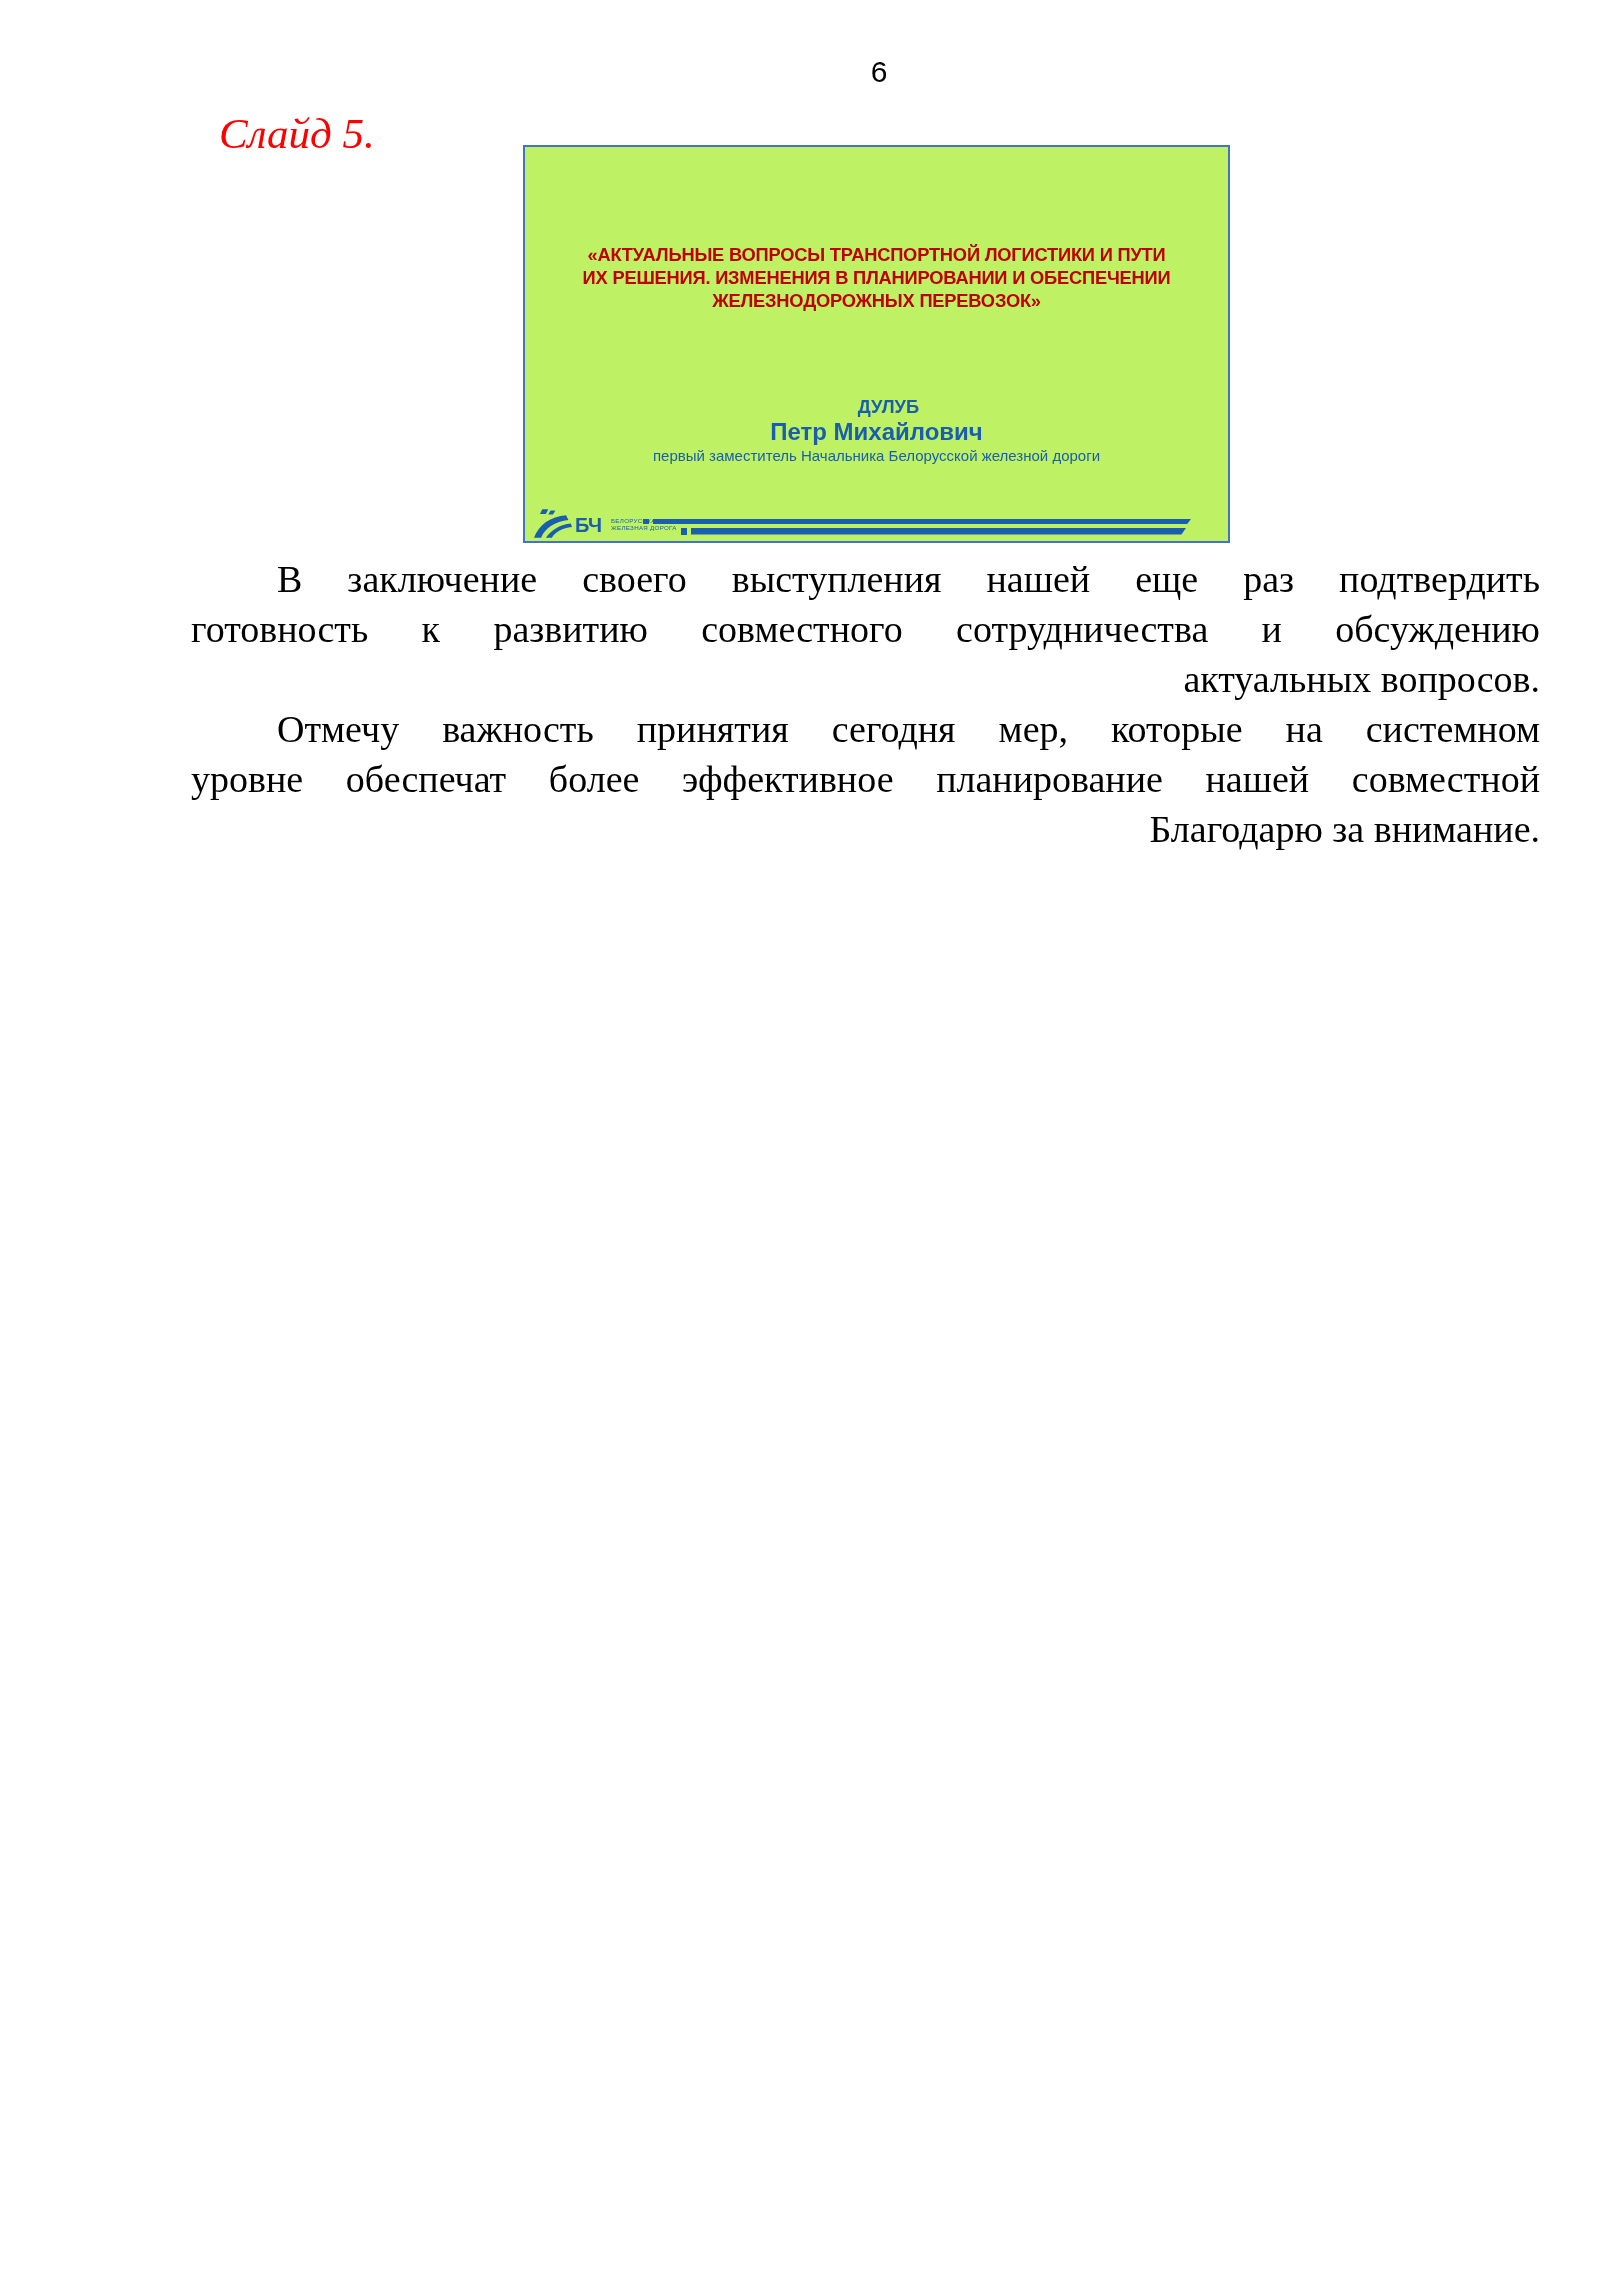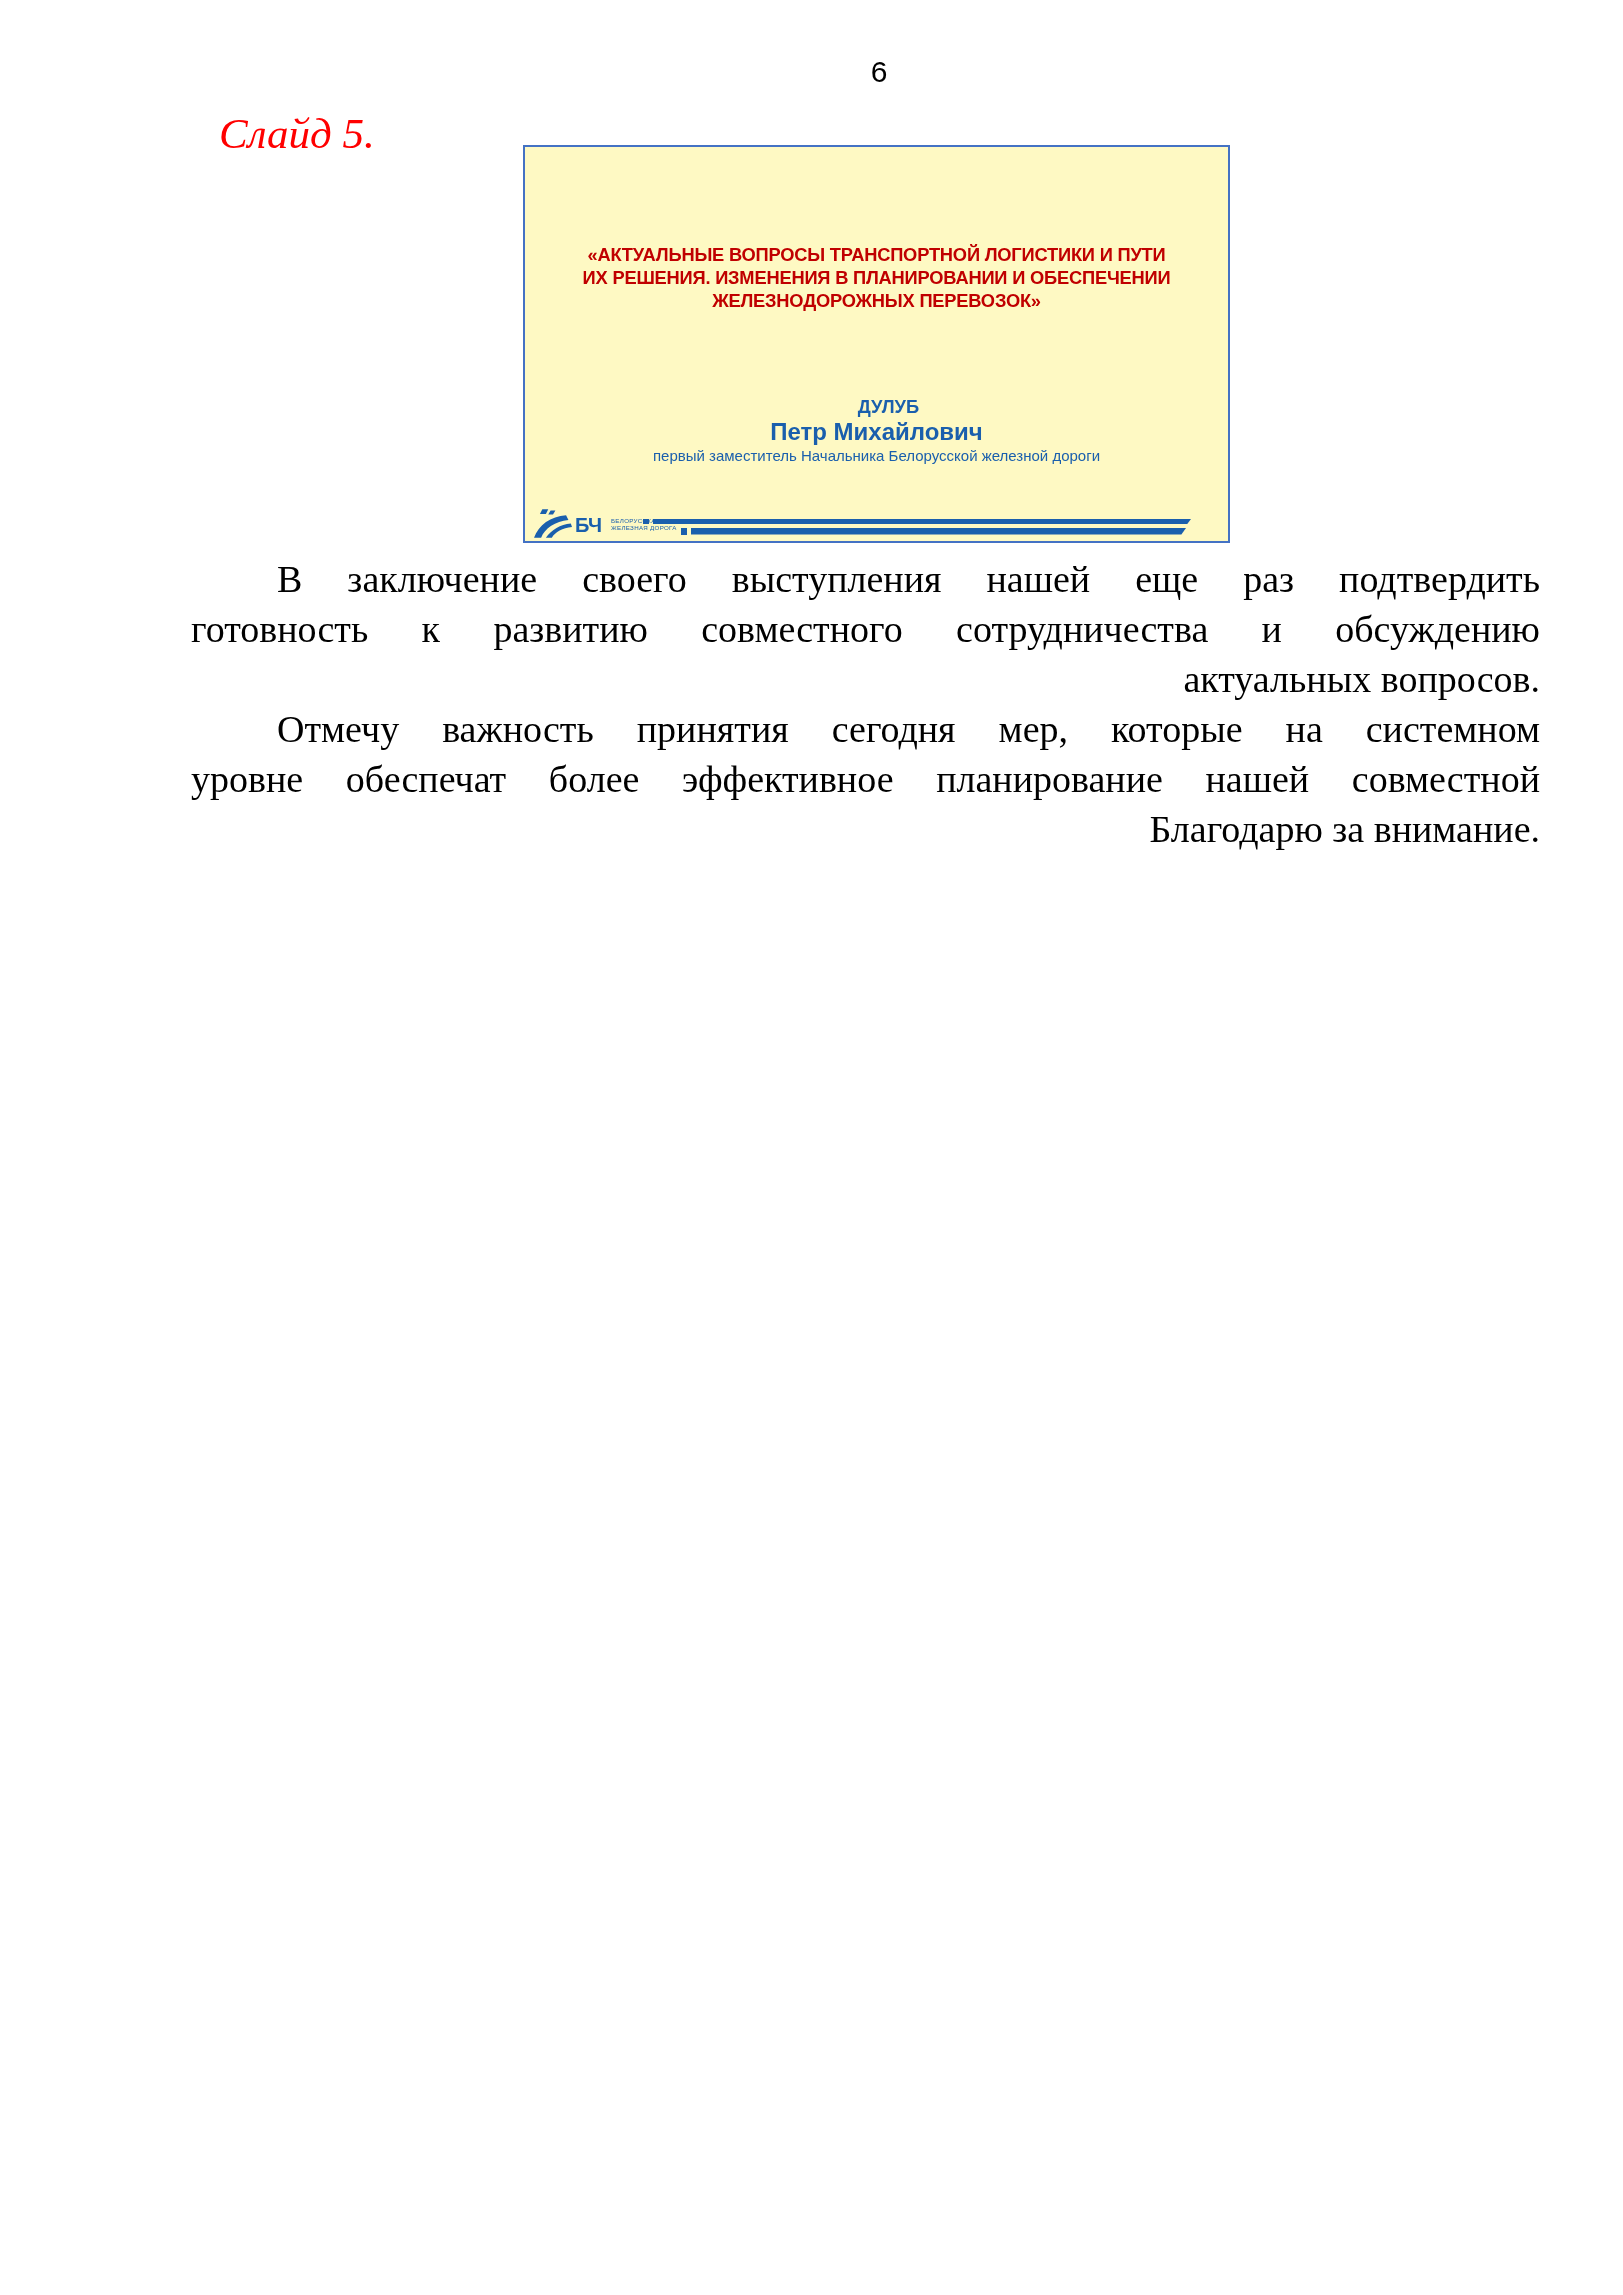--- a/index.html
+++ b/index.html
@@ -33,21 +33,21 @@
     font-weight:normal;font-style:italic;
     font-size:43px;line-height:47px;
     color:var(--label_red);
     margin-top:12px;
   }
   
   .slide-figure{
     position:absolute;left:523px;top:145px;
     width:703px;height:394px;
     border:2.6px solid var(--border_blue);
-    background:#fef9c3;
+    background:#bef264;
   }
   .slide-title{
     position:absolute;top:96px;left:18.3px;right:18.3px;
     text-align:center;
     font-family:"Liberation Sans",sans-serif;
     font-weight:bold;font-size:18.3px;line-height:23px;
     letter-spacing:-0.2px;
     color:var(--title_red);
   }
   .speaker{

